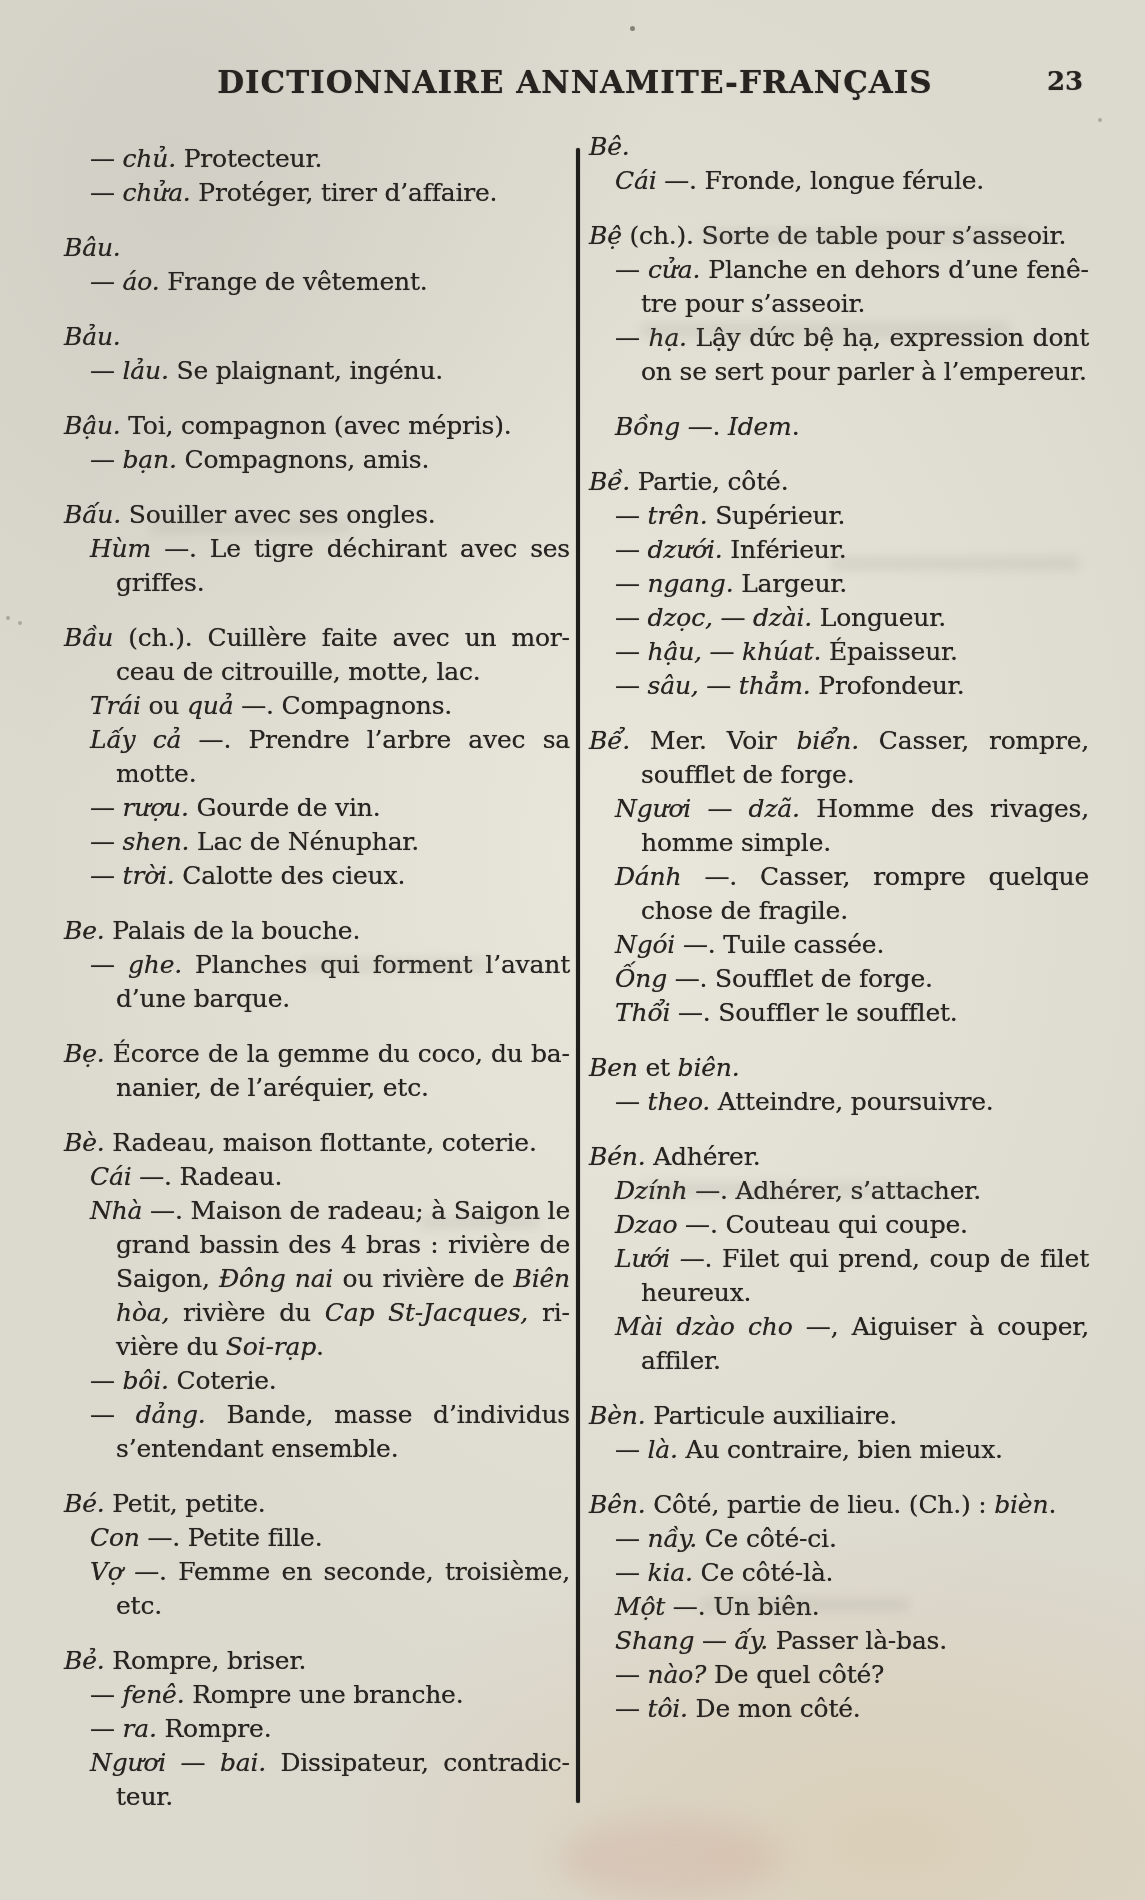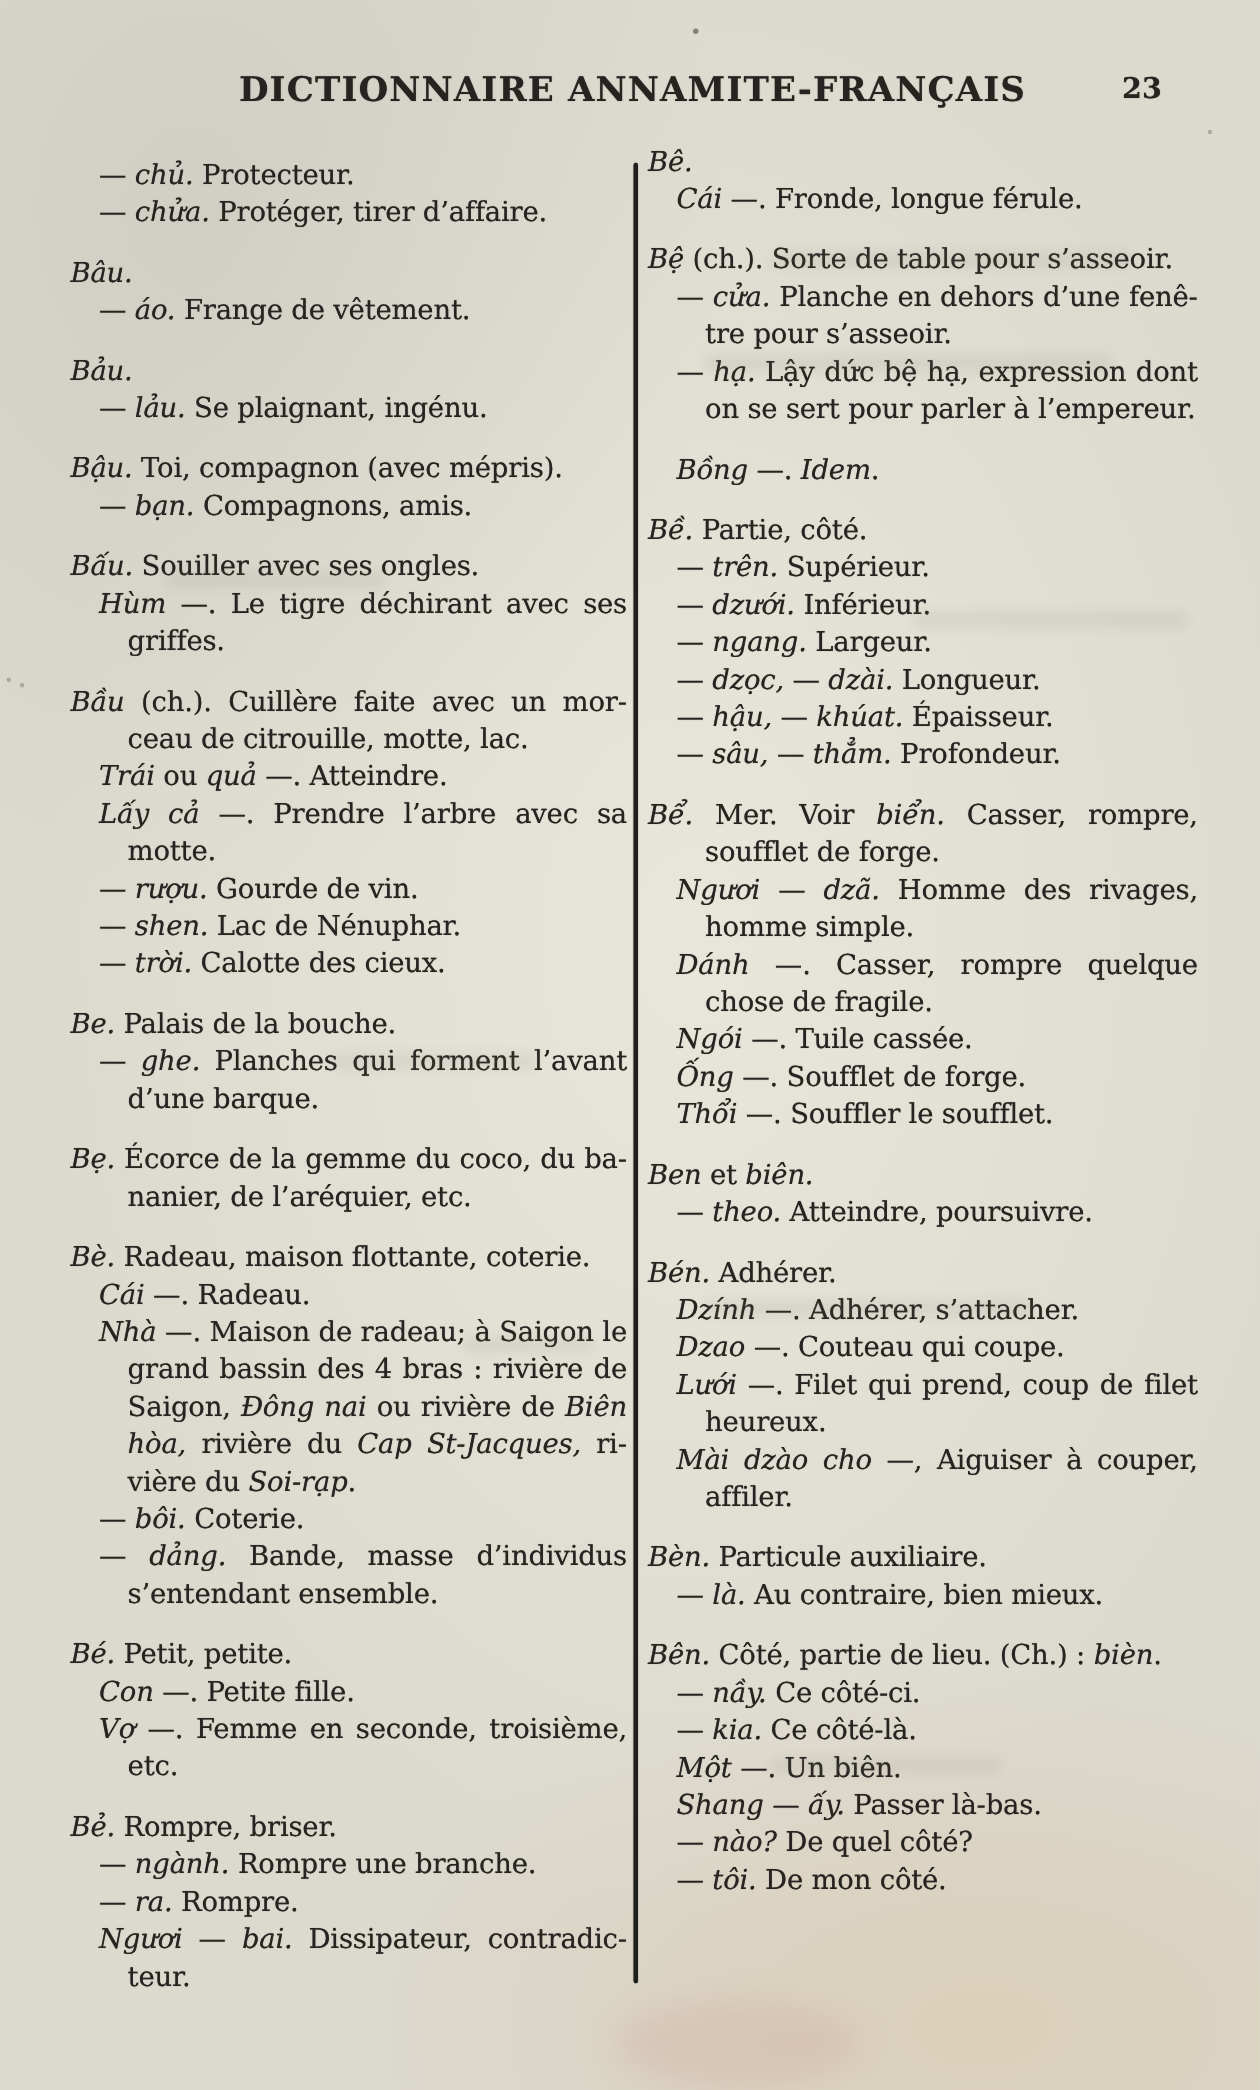--- a/index.html
+++ b/index.html
@@ -13,21 +13,21 @@
     font-family:"DejaVu Serif","Liberation Serif",serif;
     color:var(--ink,#262320);
   }
   .page{position:absolute;inset:0;}
   .header-title{
     position:absolute;left:65px;top:64px;width:1020px;text-align:center;
     font-size:31px;font-weight:bold;letter-spacing:1px;color:var(--ink,#262320);
     text-shadow:0 0 1px rgba(40,36,30,0.55);
   }
   .page-number{
-    position:absolute;left:1020px;top:66px;width:90px;text-align:left;
+    position:absolute;left:1020px;top:66px;width:90px;text-align:center;
     font-size:26px;font-weight:bold;color:var(--ink,#262320);
     text-shadow:0 0 1px rgba(40,36,30,0.5);
   }
   .divider{
     position:absolute;left:576px;top:148px;width:4px;height:1655px;
     background:var(--rule,#211f1c);border-radius:2px;
     box-shadow:0 0 1px rgba(30,28,24,0.8);
   }
   .col{position:absolute;}
   .col-left{left:64px;top:142px;width:506px;}
@@ -76,21 +76,21 @@
       <div class="entry">
         <p class="para head"><span class="vn">Bậu.</span><span class="fr"> Toi, compagnon (avec mépris).</span></p>
         <p class="para sub"><span class="fr">— </span><span class="vn">bạn.</span><span class="fr"> Compagnons, amis.</span></p>
       </div>
       <div class="entry">
         <p class="para head"><span class="vn">Bấu.</span><span class="fr"> Souiller avec ses ongles.</span></p>
         <p class="para sub"><span class="vn">Hùm</span><span class="fr"> —. Le tigre déchirant avec ses griffes.</span></p>
       </div>
       <div class="entry">
         <p class="para head"><span class="vn">Bầu</span><span class="fr"> (ch.). Cuillère faite avec un mor­ceau de citrouille, motte, lac.</span></p>
-        <p class="para sub"><span class="vn">Trái</span><span class="fr"> ou </span><span class="vn">quả</span><span class="fr"> —. Atteindre.</span></p>
+        <p class="para sub"><span class="vn">Trái</span><span class="fr"> ou </span><span class="vn">quả</span><span class="fr"> —. Compagnons.</span></p>
         <p class="para sub"><span class="vn">Lấy cả</span><span class="fr"> —. Prendre l’arbre avec sa motte.</span></p>
         <p class="para sub"><span class="fr">— </span><span class="vn">rượu.</span><span class="fr"> Gourde de vin.</span></p>
         <p class="para sub"><span class="fr">— </span><span class="vn">shen.</span><span class="fr"> Lac de Nénuphar.</span></p>
         <p class="para sub"><span class="fr">— </span><span class="vn">trời.</span><span class="fr"> Calotte des cieux.</span></p>
       </div>
       <div class="entry">
         <p class="para head"><span class="vn">Be.</span><span class="fr"> Palais de la bouche.</span></p>
         <p class="para sub"><span class="fr">— </span><span class="vn">ghe.</span><span class="fr"> Planches qui forment l’avant d’une barque.</span></p>
       </div>
       <div class="entry">
@@ -103,21 +103,21 @@
         <p class="para sub"><span class="fr">— </span><span class="vn">bôi.</span><span class="fr"> Coterie.</span></p>
         <p class="para sub"><span class="fr">— </span><span class="vn">dảng.</span><span class="fr"> Bande, masse d’individus s’entendant ensemble.</span></p>
       </div>
       <div class="entry">
         <p class="para head"><span class="vn">Bé.</span><span class="fr"> Petit, petite.</span></p>
         <p class="para sub"><span class="vn">Con</span><span class="fr"> —. Petite fille.</span></p>
         <p class="para sub"><span class="vn">Vợ</span><span class="fr"> —. Femme en seconde, troisiè­me, etc.</span></p>
       </div>
       <div class="entry">
         <p class="para head"><span class="vn">Bẻ.</span><span class="fr"> Rompre, briser.</span></p>
-        <p class="para sub"><span class="fr">— </span><span class="vn">ngành.</span><span class="fr"> Rompre une branche.</span></p>
+        <p class="para sub"><span class="fr">— </span><span class="vn">fenê.</span><span class="fr"> Rompre une branche.</span></p>
         <p class="para sub"><span class="fr">— </span><span class="vn">ra.</span><span class="fr"> Rompre.</span></p>
         <p class="para sub"><span class="vn">Ngươi</span><span class="fr"> — </span><span class="vn">bai.</span><span class="fr"> Dissipateur, contradic­teur.</span></p>
       </div>
     </div>
   <div class="col col-right">
       <div class="entry">
         <p class="para head"><span class="vn">Bê.</span></p>
         <p class="para sub"><span class="vn">Cái</span><span class="fr"> —. Fronde, longue férule.</span></p>
       </div>
       <div class="entry">

